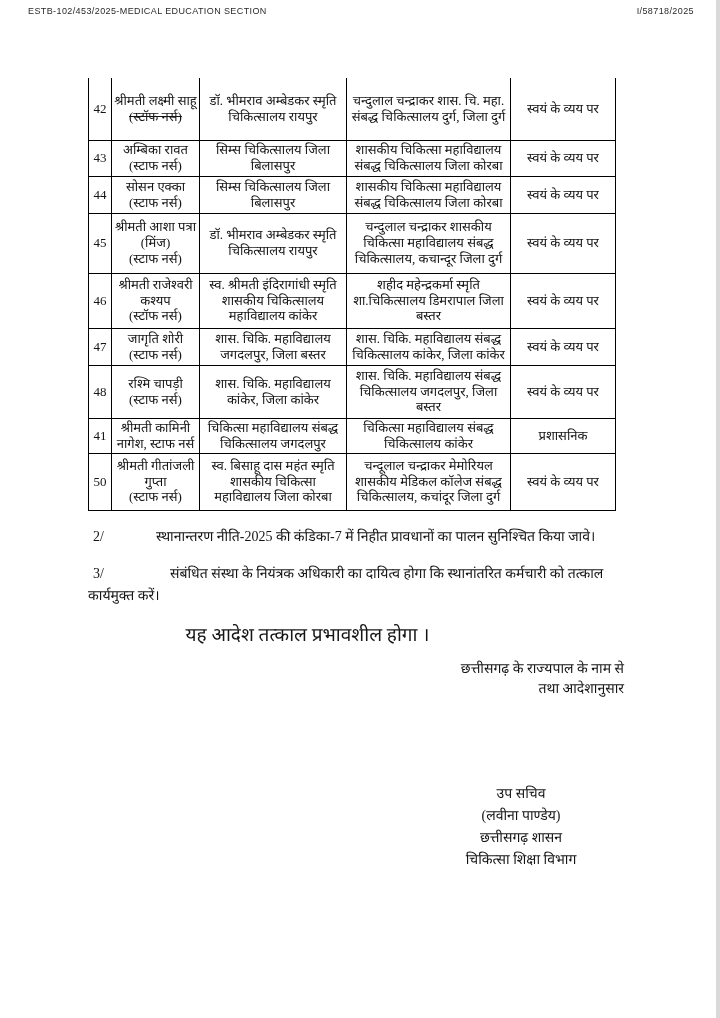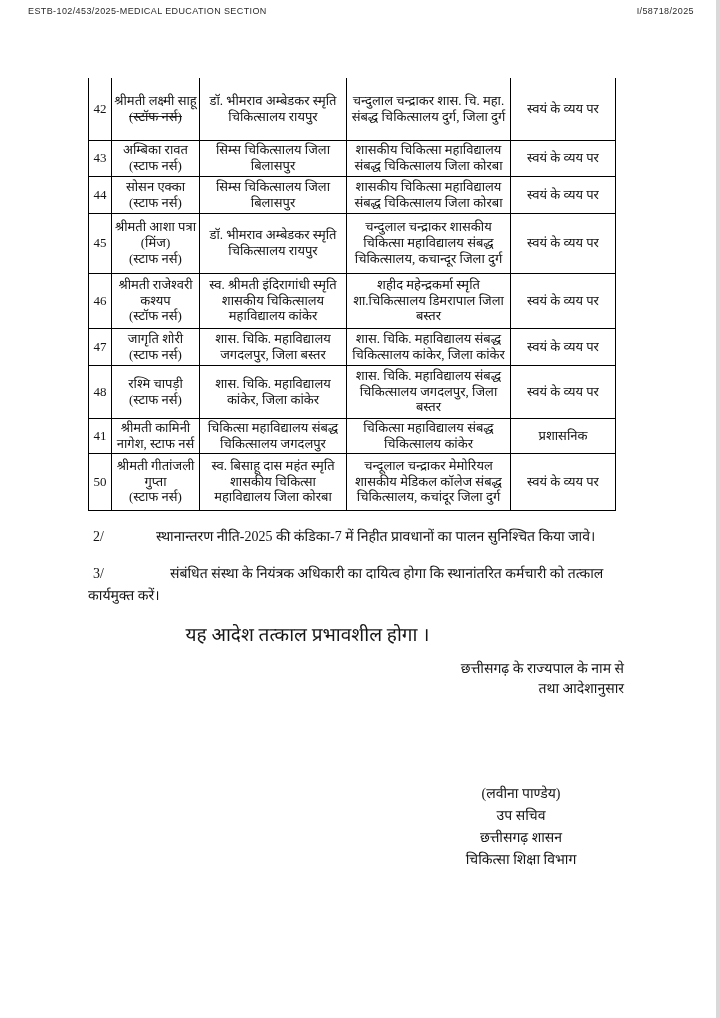--- a/index.html
+++ b/index.html
@@ -164,19 +164,19 @@
   </div>
 
   <div class="order-line">यह आदेश तत्काल प्रभावशील होगा ।</div>
 
   <div class="authority">
     <div>छत्तीसगढ़ के राज्यपाल के नाम से</div>
     <div>तथा आदेशानुसार</div>
   </div>
 
   <div class="signature">
+    <div>उप सचिव</div>
     <div>(लवीना पाण्डेय)</div>
-    <div>उप सचिव</div>
     <div>छत्तीसगढ़ शासन</div>
     <div>चिकित्सा शिक्षा विभाग</div>
   </div>
 
 </div>
 
 </body></html>

